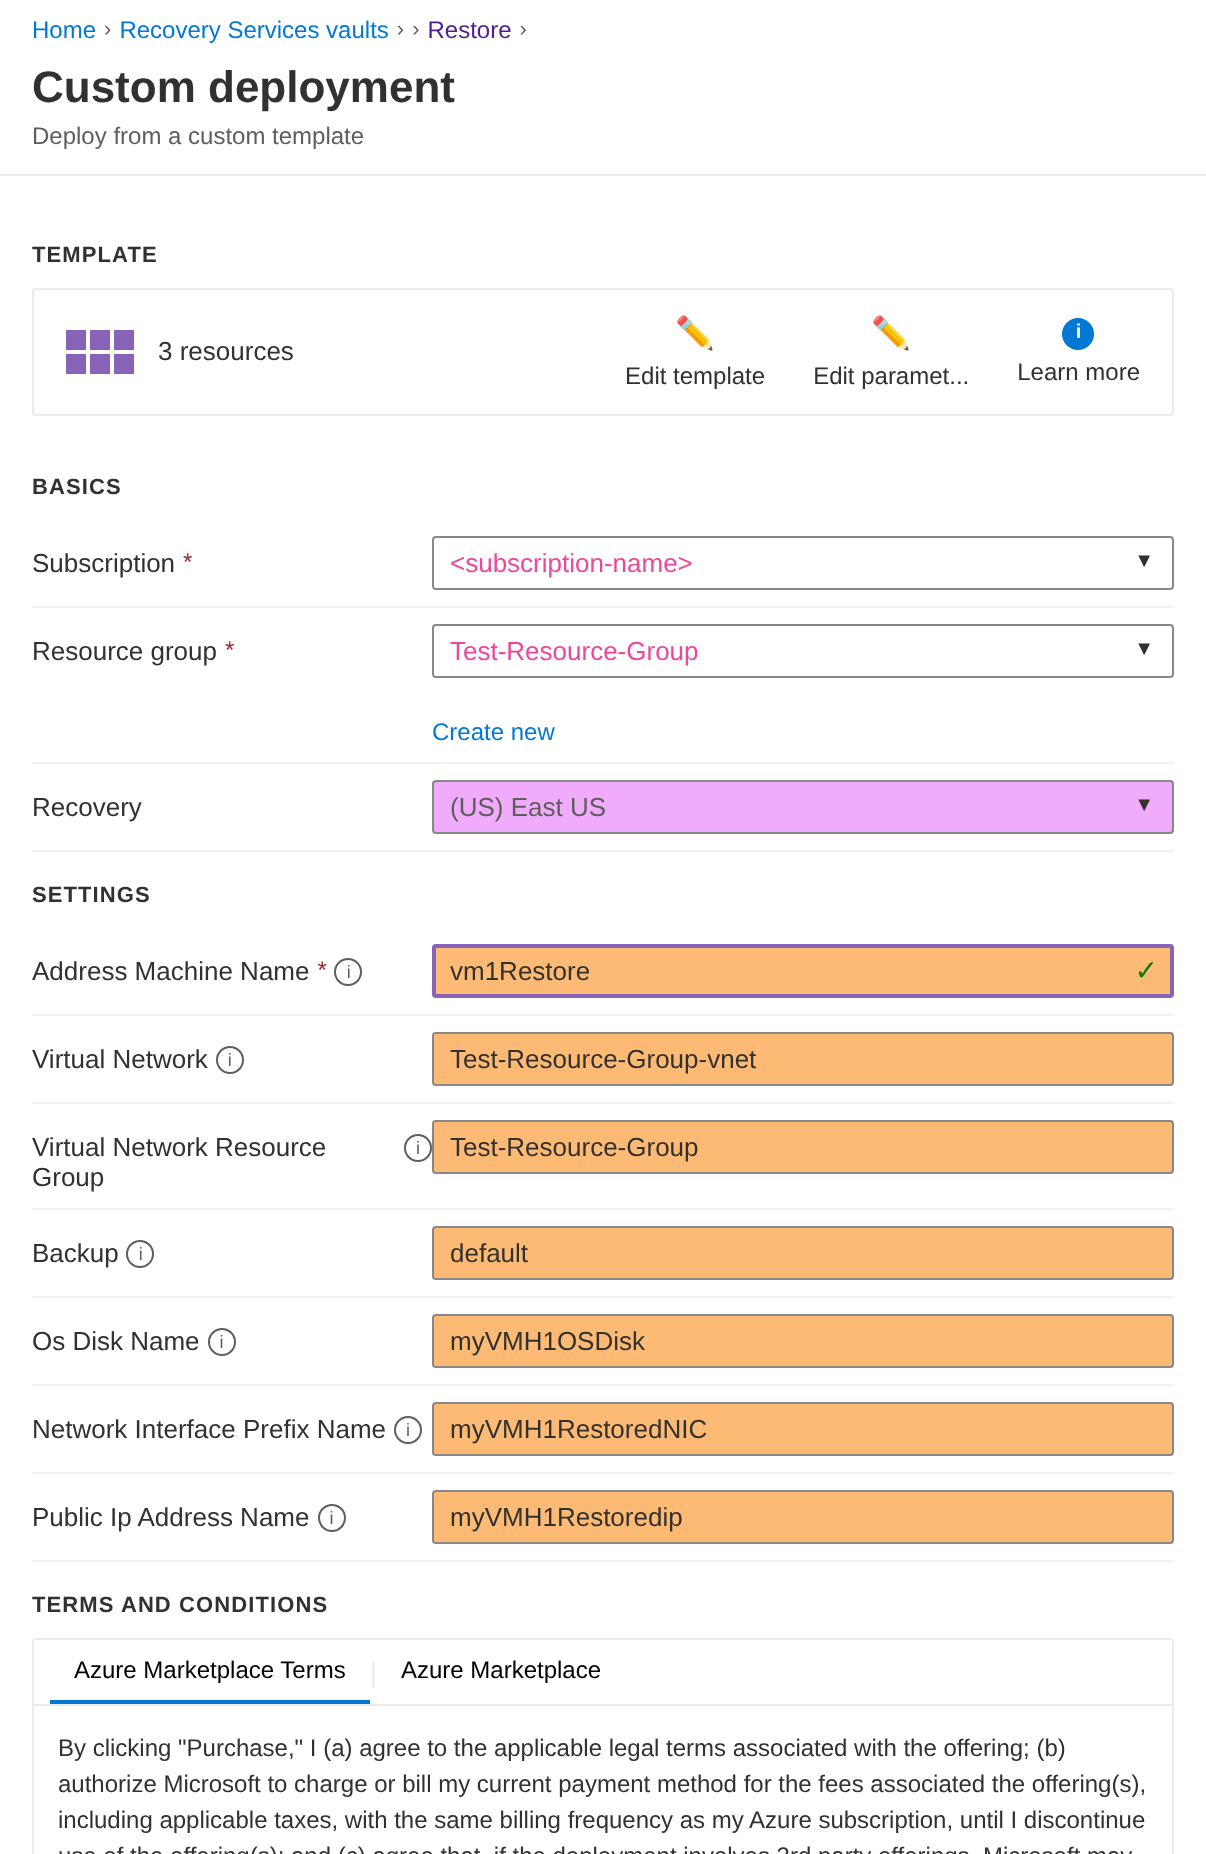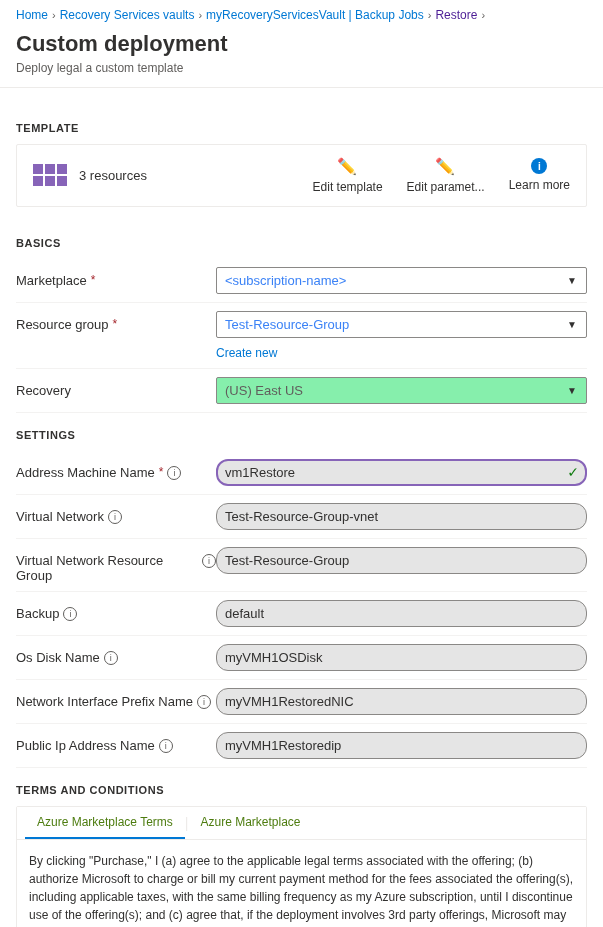--- a/index.html
+++ b/index.html
@@ -170,24 +170,24 @@
     }
     .form-control-cell {
       flex: 1;
     }
 
     
     .form-input {
       width: 100%;
       padding: 5px 8px;
       border: 1px solid #8a8886;
-      border-radius: 12px;
+      border-radius: 2px;
       font-size: 13px;
       color: #323130;
-      background: #e5e5e5;
+      background: #fdba74;
       outline: none;
     }
     .form-input.active-border {
       border: 2px solid #8764b8;
       padding: 4px 7px;
     }
     .input-with-check {
       position: relative;
     }
     .input-with-check .check-icon {
@@ -199,21 +199,21 @@
       font-size: 14px;
     }
 
     
     .form-select {
       width: 100%;
       padding: 5px 8px;
       border: 1px solid #8a8886;
       border-radius: 2px;
       font-size: 13px;
-      color: #3b82f6;
+      color: #ec4899;
       background: #fff;
       appearance: none;
       cursor: pointer;
       outline: none;
     }
     .select-wrapper {
       position: relative;
     }
     .select-wrapper .chevron {
       position: absolute;
@@ -225,41 +225,41 @@
       font-size: 10px;
     }
 
     
     .create-new-link {
       color: #0078d4;
       font-size: 12px;
       cursor: pointer;
       text-decoration: none;
       display: inline-block;
-      margin-top: 8px;
+      margin-top: 20px;
     }
 
     
     .terms-section {
       border: 1px solid #edebe9;
       border-radius: 2px;
       margin-top: 8px;
     }
     .terms-tabs {
       display: flex;
       border-bottom: 1px solid #edebe9;
       padding: 0 8px;
       background: #fff;
     }
     .terms-tab {
       padding: 8px 12px;
       font-size: 12px;
       cursor: pointer;
       border-bottom: 2px solid transparent;
-      color: #4d7c0f;
+      color: #000000;
     }
     .terms-tab.active {
       border-bottom: 2px solid #0078d4;
     }
     .terms-tab-sep {
       display: flex;
       align-items: center;
       color: #edebe9;
       font-size: 14px;
     }
@@ -281,29 +281,28 @@
     }
   </style>
 </head>
 <body>
 
 <div class="breadcrumb">
   <a>Home</a>
   <span class="sep">›</span>
   <a>Recovery Services vaults</a>
   <span class="sep">›</span>
-  <a>myRecoveryServicesVault | Backup Jobs</a>
   <span class="sep">›</span>
   <span class="current">Restore</span>
   <span class="sep">›</span>
 </div>
 
 <div class="page-header">
   <div class="page-title">Custom deployment</div>
-  <div class="page-subtitle">Deploy legal a custom template</div>
+  <div class="page-subtitle">Deploy from a custom template</div>
 </div>
 
 <div class="content">
 
   <div class="section-label">TEMPLATE</div>
 
   <div class="template-section">
 
     <div class="template-icon">
       <span></span>
@@ -327,21 +326,21 @@
         <span class="info-icon">i</span>
         <span>Learn more</span>
       </div>
     </div>
   </div>
 
   <div class="section-label basics-section-label">BASICS</div>
 
   <div class="form-row">
     <div class="form-label-cell">
-      <span>Marketplace</span>
+      <span>Subscription</span>
       <span class="required-star">*</span>
     </div>
     <div class="form-control-cell">
       <div class="select-wrapper">
         <select class="form-select">
           <option>&lt;subscription-name&gt;</option>
         </select>
         <span class="chevron">▼</span>
       </div>
     </div>
@@ -362,21 +361,21 @@
       <a class="create-new-link">Create new</a>
     </div>
   </div>
 
   <div class="form-row">
     <div class="form-label-cell">
       <span>Recovery</span>
     </div>
     <div class="form-control-cell">
       <div class="select-wrapper">
-        <select class="form-select disabled" style="background:#86efac;color:#605e5c;">
+        <select class="form-select disabled" style="background:#f0abfc;color:#605e5c;">
           <option>(US) East US</option>
         </select>
         <span class="chevron">▼</span>
       </div>
     </div>
   </div>
 
   <div class="section-label" style="margin-top:16px;">SETTINGS</div>
 
   <div class="form-row">

